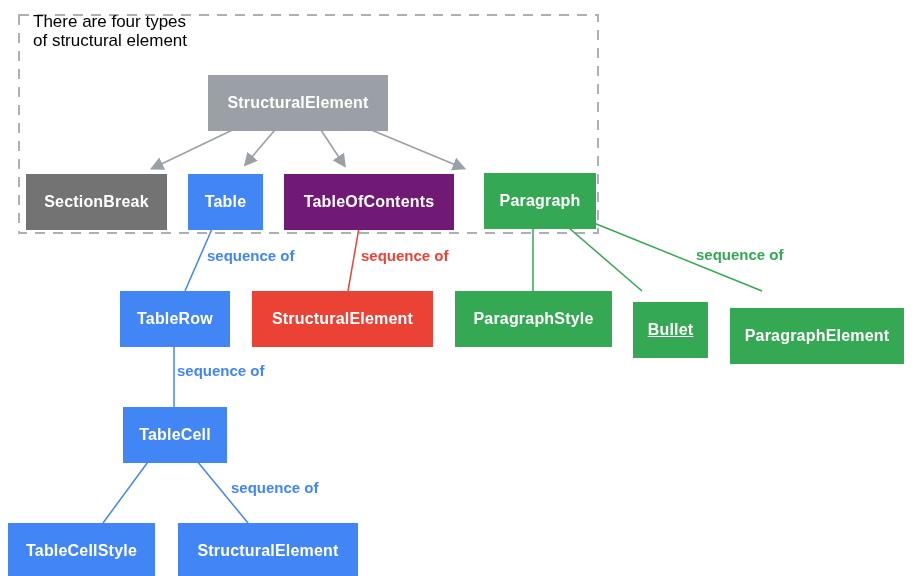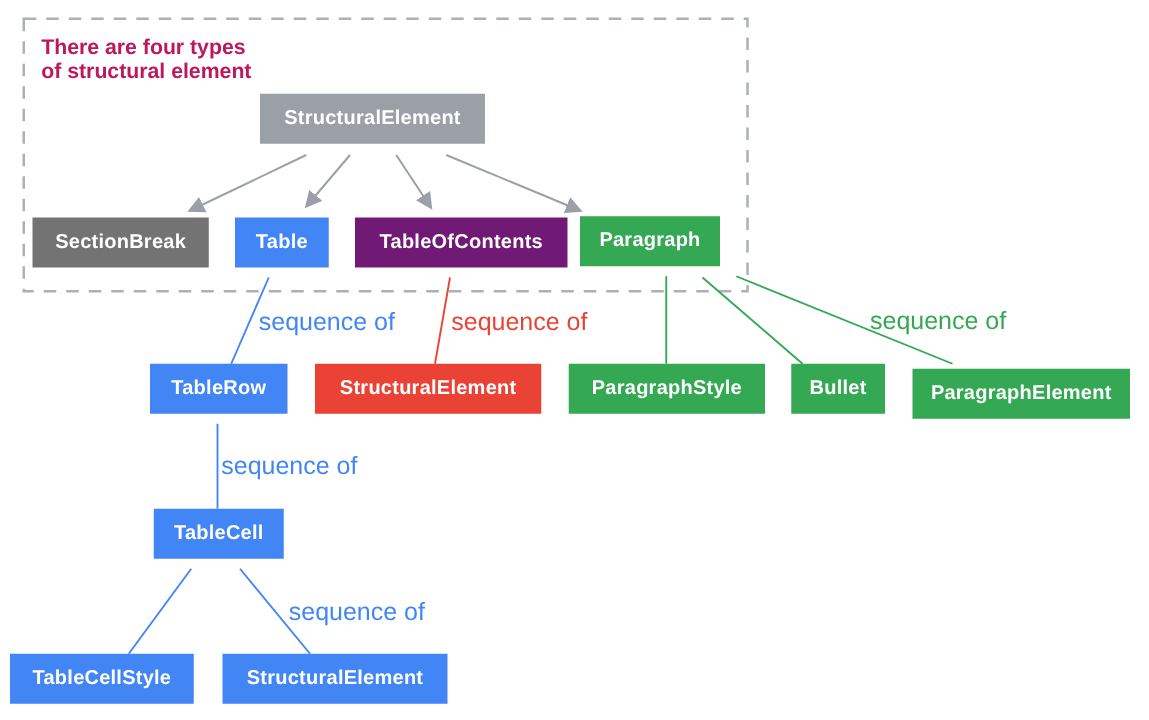--- a/index.html
+++ b/index.html
@@ -2,30 +2,30 @@
 <html><head>
 <meta charset="utf-8">
 <style>
   html,body{margin:0;padding:0;background:#ffffff;}
   #canvas{
     position:relative;width:919px;height:576px;background:#ffffff;overflow:hidden;
     font-family:"Liberation Sans","DejaVu Sans",sans-serif;
   }
   #edges{position:absolute;left:0;top:0;width:919px;height:576px;}
   .node{
-    position:absolute;height:40px;display:flex;align-items:center;justify-content:center;
+    position:absolute;height:56px;display:flex;align-items:center;justify-content:center;
     color:#ffffff;font-weight:bold;font-size:16px;letter-spacing:0.2px;
     white-space:nowrap;box-sizing:border-box;
   }
   .seq-label{
-    position:absolute;font-weight:normal;font-size:20px;white-space:nowrap;
+    position:absolute;font-weight:bold;font-size:15px;white-space:nowrap;
   }
   .note{
-    position:absolute;left:33px;top:28px;font-weight:bold;font-size:17px;
-    line-height:19px;color:#be185d;
+    position:absolute;left:33px;top:12px;font-weight:normal;font-size:17px;
+    line-height:19px;color:#000000;
   }
   line{fill:none;}
 </style>
 </head>
 <body>
 
 <div id="canvas">
 
   <svg id="edges" viewBox="0 0 919 576" xmlns="http://www.w3.org/2000/svg">
     <defs>
@@ -57,31 +57,31 @@
   </div>
 
   <div class="node" style="left: 208px; top: 75px; width: 180px; background: rgb(154, 160, 166);">StructuralElement</div>
 
   <div class="node" style="left: 26px; top: 174px; width: 141px; background: #737373;">SectionBreak</div>
 
   <div class="node" style="left: 188px; top: 174px; width: 75px; background: rgb(66, 133, 244);">Table</div>
 
   <div class="node" style="left: 284px; top: 174px; width: 170px; background: #701a75;">TableOfContents</div>
 
-  <div class="node" style="left: 464px; top: 173px; width: 112px; background: rgb(52, 168, 83);">Paragraph</div>
+  <div class="node" style="left: 484px; top: 173px; width: 112px; background: rgb(52, 168, 83);">Paragraph</div>
 
   <div class="node" style="left: 120px; top: 291px; width: 110px; background: rgb(66, 133, 244);">TableRow</div>
 
   <div class="node" style="left: 252px; top: 291px; width: 181px; background: rgb(234, 67, 53);">StructuralElement</div>
 
   <div class="node" style="left: 455px; top: 291px; width: 157px; background: rgb(52, 168, 83); text-align: right;">ParagraphStyle</div>
 
-  <div class="node" style="left: 633px; top: 291px; width: 75px; background: rgb(52, 168, 83);">Bullet</div>
+  <div class="node" style="left: 633px; top: 302px; width: 75px; background: rgb(52, 168, 83); text-decoration: underline;">Bullet</div>
 
-  <div class="node" style="left: 730px; top: 295px; width: 174px; background: rgb(52, 168, 83);">ParagraphElement</div>
+  <div class="node" style="left: 730px; top: 308px; width: 174px; background: rgb(52, 168, 83);">ParagraphElement</div>
 
   <div class="node" style="left: 123px; top: 407px; width: 104px; background: rgb(66, 133, 244);">TableCell</div>
 
   <div class="node" style="left: 8px; top: 523px; width: 147px; background: rgb(66, 133, 244);">TableCellStyle</div>
 
   <div class="node" style="left: 178px; top: 523px; width: 180px; background: rgb(66, 133, 244);">StructuralElement</div>
 
   <div class="seq-label" style="left: 207px; top: 247px; color: rgb(66, 133, 244);">sequence of</div>
 
   <div class="seq-label" style="left: 361px; top: 247px; color: rgb(234, 67, 53);">sequence of</div>

